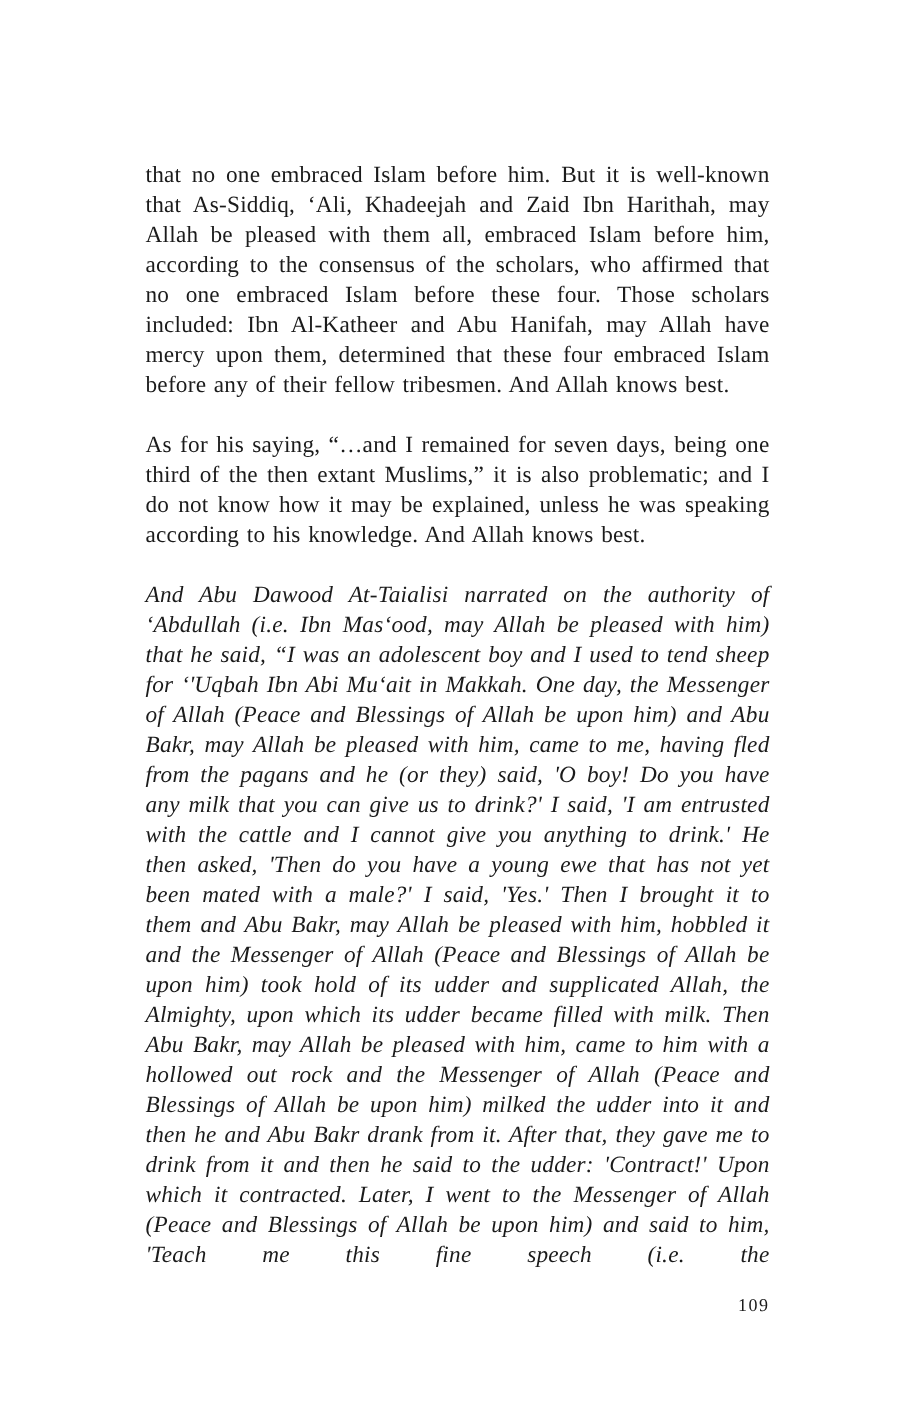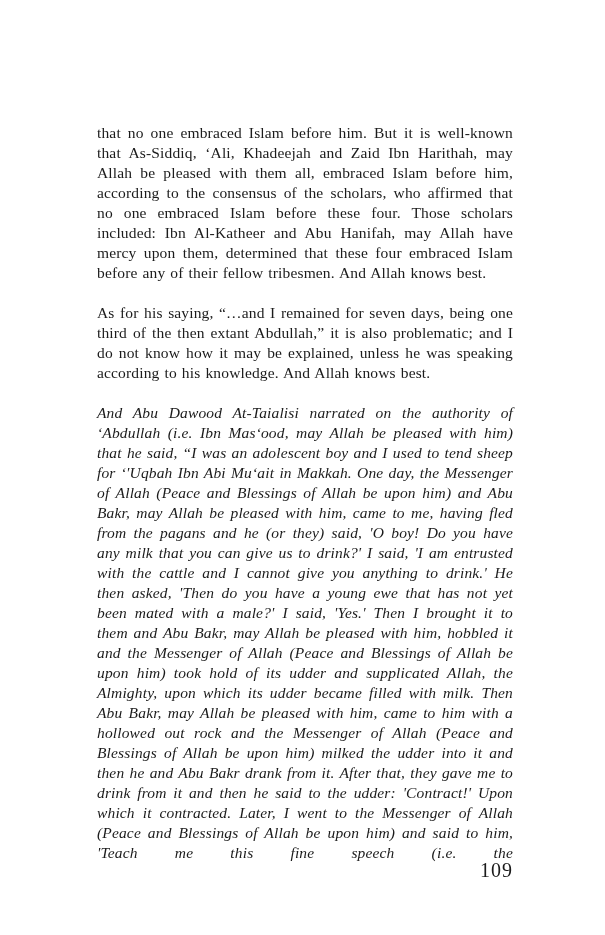--- a/index.html
+++ b/index.html
@@ -16,46 +16,46 @@
     color: #1b1b1b;
     overflow: hidden;
   }
   .text-block {
     position: absolute;
     left: 97px;
     top: 107px;
     width: 416px;
   }
   .para {
-    margin: 16px 0 20px 0;
+    margin: 0 0 20px 0;
     font-size: 15.5px;
     line-height: 20px;
     text-align: justify;
     letter-spacing: 0.15px;
     word-spacing: 1px;
   }
   .para-continues {
     text-align-last: justify;
     margin-bottom: 0;
     font-style: italic;
   }
   .page-number {
     position: absolute;
     left: 97px;
     top: 860px;
     width: 416px;
     text-align: right;
-    font-size: 20px;
+    font-size: 12px;
     line-height: 20px;
     letter-spacing: 1px;
   }
 </style>
 </head>
 <body>
 
 <div class="page">
   <div class="text-block">
     <p class="para">that no one embraced Islam before him. But it is well-known that As-Siddiq, ‘Ali, Khadeejah and Zaid Ibn Harithah, may Allah be pleased with them all, embraced Islam before him, according to the consensus of the scholars, who affirmed that no one embraced Islam before these four. Those scholars included: Ibn Al-Katheer and Abu Hanifah, may Allah have mercy upon them, determined that these four embraced Islam before any of their fellow tribesmen. And Allah knows best.</p>
-    <p class="para">As for his saying, “…and I remained for seven days, being one third of the then extant Abdullah,” it is also problematic; and I do not know how it may be explained, unless he was speaking according to his knowledge. And Allah knows best.</p>
+    <p class="para">As for his saying, “…and I remained for seven days, being one third of the then extant Muslims,” it is also problematic; and I do not know how it may be explained, unless he was speaking according to his knowledge. And Allah knows best.</p>
     <p class="para para-continues">And Abu Dawood At-Taialisi narrated on the authority of ‘Abdullah (i.e. Ibn Mas‘ood, may Allah be pleased with him) that he said, “I was an adolescent boy and I used to tend sheep for ‘'Uqbah Ibn Abi Mu‘ait in Makkah. One day, the Messenger of Allah (Peace and Blessings of Allah be upon him) and Abu Bakr, may Allah be pleased with him, came to me, having fled from the pagans and he (or they) said, 'O boy! Do you have any milk that you can give us to drink?' I said, 'I am entrusted with the cattle and I cannot give you anything to drink.' He then asked, 'Then do you have a young ewe that has not yet been mated with a male?' I said, 'Yes.' Then I brought it to them and Abu Bakr, may Allah be pleased with him, hobbled it and the Messenger of Allah (Peace and Blessings of Allah be upon him) took hold of its udder and supplicated Allah, the Almighty, upon which its udder became filled with milk. Then Abu Bakr, may Allah be pleased with him, came to him with a hollowed out rock and the Messenger of Allah (Peace and Blessings of Allah be upon him) milked the udder into it and then he and Abu Bakr drank from it. After that, they gave me to drink from it and then he said to the udder: 'Contract!' Upon which it contracted. Later, I went to the Messenger of Allah (Peace and Blessings of Allah be upon him) and said to him, 'Teach me this fine speech (i.e. the</p>
   </div>
   <div class="page-number">109</div>
 </div>
 
 </body></html>

